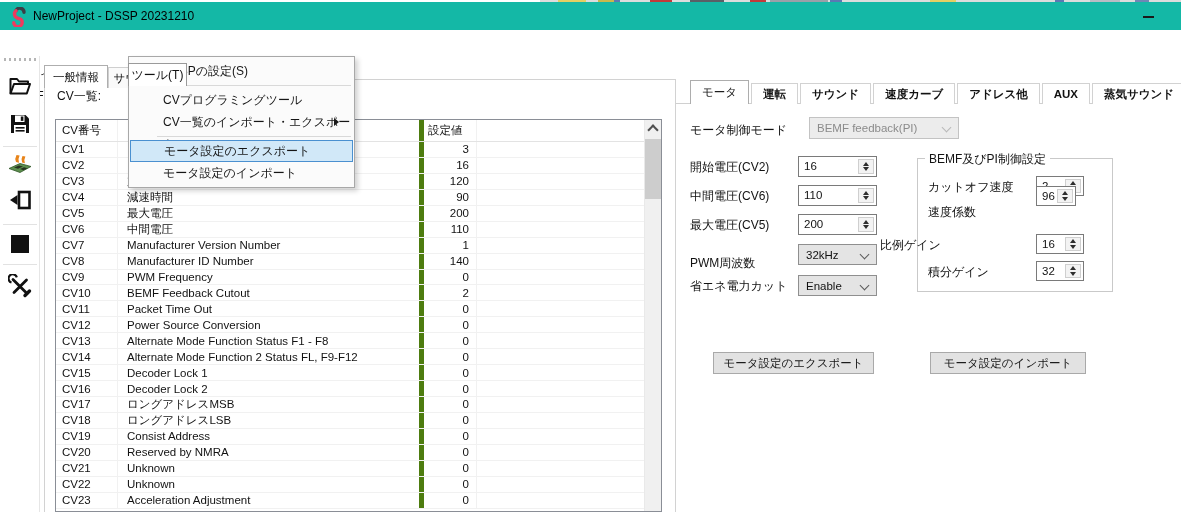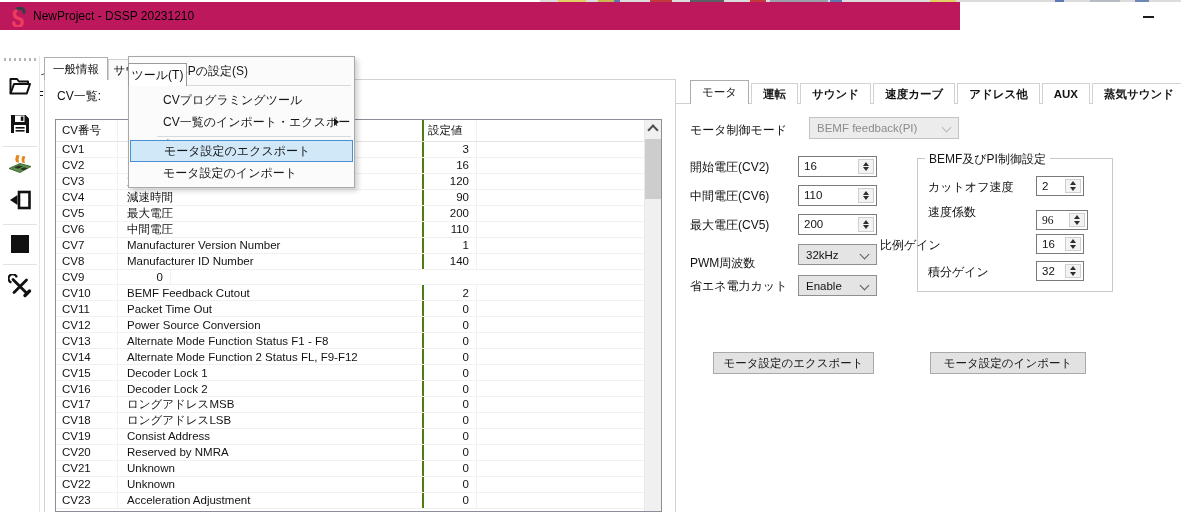--- a/index.html
+++ b/index.html
@@ -4,21 +4,21 @@
 <style>
   html,body{margin:0;padding:0;background:#888;}
   .screen{position:relative;width:1181px;height:512px;background:#ffffff;overflow:hidden;
           font-family:"Liberation Sans","DejaVu Sans",sans-serif;font-size:12px;color:#121212;}
   .abs{position:absolute;}
 
   
   .artifact{position:absolute;top:0;height:2px;}
 
   
-  .titlebar{position:absolute;left:0;top:2px;width:960px;height:28px;background:#be185d;}
+  .titlebar{position:absolute;left:0;top:2px;width:1181px;height:28px;background:#14b8a6;}
   .apptitle{position:absolute;left:33px;top:7px;font-size:12px;color:#000;}
   .minbtn{position:absolute;left:1128px;top:2px;width:40px;height:26px;display:flex;align-items:center;justify-content:center;}
   .minbtn .dash{width:11px;height:2px;background:#1a1a1a;}
 
   
   .menubar{position:absolute;left:0;top:30px;width:1130px;height:26px;background:#fff;}
   .mitem{position:absolute;top:33px;height:23px;line-height:22px;text-align:center;font-size:12px;color:#111;}
   .mitem.open{background:#fff;border:1px solid #9a9a9a;border-bottom:none;box-sizing:border-box;z-index:60;}
 
   
@@ -32,33 +32,33 @@
             border-bottom:4px solid transparent;border-left:5px solid #1a1a1a;}
 
   
   .toolbar{position:absolute;left:0;top:56px;width:40px;height:456px;background:#fff;border-right:1px solid #e6e6e6;box-sizing:border-box;}
   .grip{position:absolute;left:4px;top:2px;width:32px;height:3px;
         background:repeating-linear-gradient(90deg,#b5b5b5 0 2px,transparent 2px 5px);}
   .tbtn{position:absolute;left:8px;width:24px;height:24px;}
   .tsep{position:absolute;left:3px;width:34px;border-top:1px solid #e2e2e2;}
 
   
-  .ltab{position:absolute;box-sizing:border-box;text-align:center;font-size:11.5px;background:#fff;}
+  .ltab{position:absolute;box-sizing:border-box;text-align:center;font-size:11.5px;background:#fff;margin-top:8px;}
   .ltab.active{top:57px;height:23px;line-height:22px;border:1px solid #aeaeae;border-bottom:none;z-index:3;}
   .ltab.inactive{top:59px;height:21px;line-height:20px;border:1px solid #cfcfcf;border-bottom:none;background:#fafafa;z-index:1;}
   .pagebox{position:absolute;left:44px;top:79px;width:632px;height:433px;border:1px solid #d2d2d2;border-bottom:none;box-sizing:border-box;background:#fff;z-index:0;}
   .cvlabel{position:absolute;left:57px;top:88px;font-size:12px;}
 
   
   .cvtable{position:absolute;left:55px;top:119px;width:607px;height:393px;border:1px solid #8a8e96;box-sizing:border-box;background:#fff;z-index:1;}
   .thead{position:absolute;left:0;top:0;right:17px;height:21px;display:flex;border-bottom:1px solid #e3e3e3;align-items:center;font-size:11.5px;}
   .tbody{position:absolute;left:0;top:22px;right:17px;bottom:0;overflow:hidden;}
   .trow{display:flex;height:15.95px;box-sizing:border-box;border-bottom:1px solid #f1f1f1;align-items:center;font-size:11.5px;}
   .c1{width:62px;padding-left:6px;box-sizing:border-box;border-right:1px solid #f1f1f1;height:100%;display:flex;align-items:center;}
-  .c2{width:306px;padding-left:9px;box-sizing:border-box;border-right:2px solid #4d7c0f;height:100%;display:flex;align-items:center;white-space:nowrap;overflow:hidden;}
+  .c2{width:306px;padding-left:9px;box-sizing:border-box;border-right:5px solid #4d7c0f;height:100%;display:flex;align-items:center;white-space:nowrap;overflow:hidden;}
   .c3{width:53px;padding-right:7px;box-sizing:border-box;border-right:1px solid #f1f1f1;height:100%;display:flex;align-items:center;justify-content:flex-end;}
   .c4{flex:1;}
   .thead .c3{justify-content:flex-start;padding-left:4px;}
   .vscroll{position:absolute;top:0;right:0;bottom:0;width:17px;background:#f0f0f0;border-left:1px solid #e9e9e9;box-sizing:border-box;}
   .sb-up{position:absolute;top:0;left:0;width:16px;height:17px;display:flex;align-items:center;justify-content:center;}
   .chev-up{width:6px;height:6px;border-left:2px solid #4f4f4f;border-top:2px solid #4f4f4f;transform:rotate(45deg);margin-top:3px;}
   .sb-thumb{position:absolute;left:0;top:19px;width:16px;height:60px;background:#cdcdcd;}
 
   
   .rstripline{position:absolute;left:676px;top:103px;width:505px;border-top:1px solid #d0d0d0;}
@@ -223,20 +223,21 @@
           <div class="c4"></div>
         </div>
         <div class="trow">
           <div class="c1">CV8</div>
           <div class="c2">Manufacturer ID Number</div>
           <div class="c3">140</div>
           <div class="c4"></div>
         </div>
         <div class="trow">
           <div class="c1">CV9</div>
+          <div class="c2">PWM Frequency</div>
           <div class="c3">0</div>
           <div class="c4"></div>
         </div>
         <div class="trow">
           <div class="c1">CV10</div>
           <div class="c2">BEMF Feedback Cutout</div>
           <div class="c3">2</div>
           <div class="c4"></div>
         </div>
         <div class="trow">
@@ -384,21 +385,21 @@
   <div id="bemf-fields">
       <div class="rlabel" style="left: 928px; top: 179px;">カットオフ速度</div>
       <div class="spin" style="left: 1036px; top: 176px; width: 48px; height: 20px;">
         <div class="val">2</div>
         <div class="ud">
           <div class="tri-up"></div>
           <div class="tri-dn"></div>
         </div>
       </div>
       <div class="rlabel" style="left: 928px; top: 204px;">速度係数</div>
-      <div class="spin" style="left: 1036px; top: 210px; width: 52px; height: 20px; font-family: Liberation Serif, serif;">
+      <div class="spin" style="left: 1036px; top: 186px; width: 40px; height: 20px;">
         <div class="val">96</div>
         <div class="ud">
           <div class="tri-up"></div>
           <div class="tri-dn"></div>
         </div>
       </div>
       <div class="rlabel" style="left: 880px; top: 237px;">比例ゲイン</div>
       <div class="spin" style="left: 1036px; top: 234px; width: 48px; height: 20px;">
         <div class="val">16</div>
         <div class="ud">

